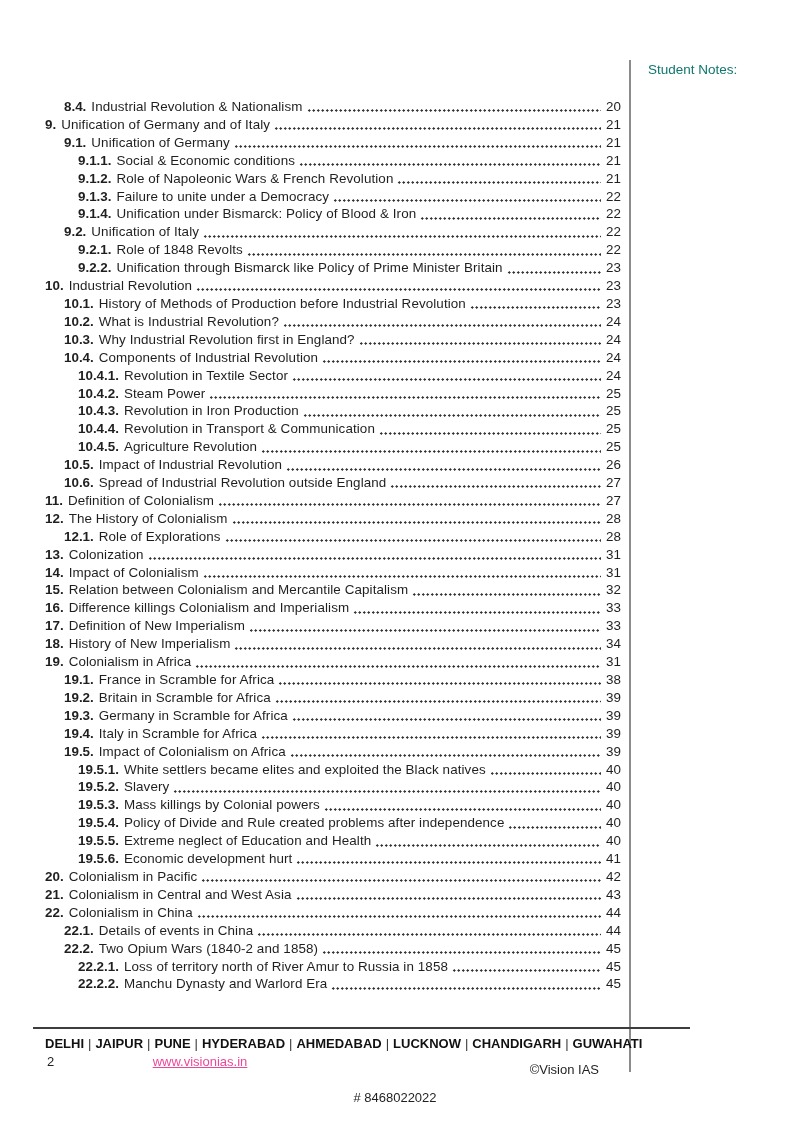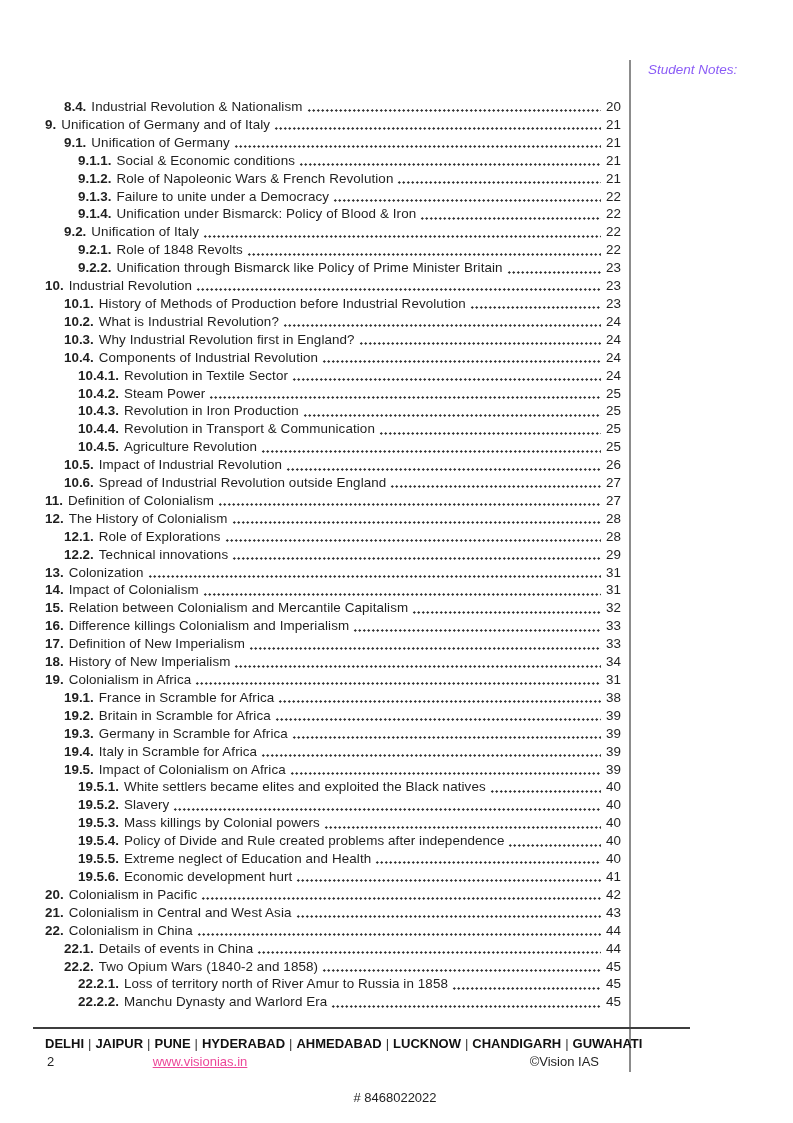--- a/index.html
+++ b/index.html
@@ -28,22 +28,21 @@
     width: 2px;
     height: 1012px;
     background: #8c8c8c;
   }
   .notes-label {
     position: absolute;
     left: 648px;
     top: 61px;
     font-size: 13.5px;
     line-height: 17px;
-    color: #8b5cf6;
-    font-style: italic;
+    color: #0f766e;
   }
   
   .toc {
     position: absolute;
     left: 45px;
     top: 98px;
     width: 576px;
   }
   .toc-row {
     display: flex;
@@ -134,21 +133,21 @@
     position: absolute;
     left: 250px;
     width: 200px;
     top: 0;
     text-align: center;
     margin-top: 36px;
   }
   .f-copy {
     position: absolute;
     right: 22px;
-    top: 0;
+    top: 8px;
     text-align: right;
   }
 </style>
 </head>
 <body>
 
 <div class="page">
 
   <div class="notes-rule"></div>
   <div class="notes-label">Student Notes:</div>
@@ -296,26 +295,20 @@
         <span class="toc-num">12.</span>
         <span class="toc-title">The History of Colonialism</span>
         <span class="toc-leader"></span>
         <span class="toc-page">28</span>
       </div>
       <div class="toc-row lvl2">
         <span class="toc-num">12.1.</span>
         <span class="toc-title">Role of Explorations</span>
         <span class="toc-leader"></span>
         <span class="toc-page">28</span>
-      </div>
-      <div class="toc-row lvl2">
-        <span class="toc-num">12.2.</span>
-        <span class="toc-title">Technical innovations</span>
-        <span class="toc-leader"></span>
-        <span class="toc-page">29</span>
       </div>
       <div class="toc-row lvl1">
         <span class="toc-num">13.</span>
         <span class="toc-title">Colonization</span>
         <span class="toc-leader"></span>
         <span class="toc-page">31</span>
       </div>
       <div class="toc-row lvl1">
         <span class="toc-num">14.</span>
         <span class="toc-title">Impact of Colonialism</span>

